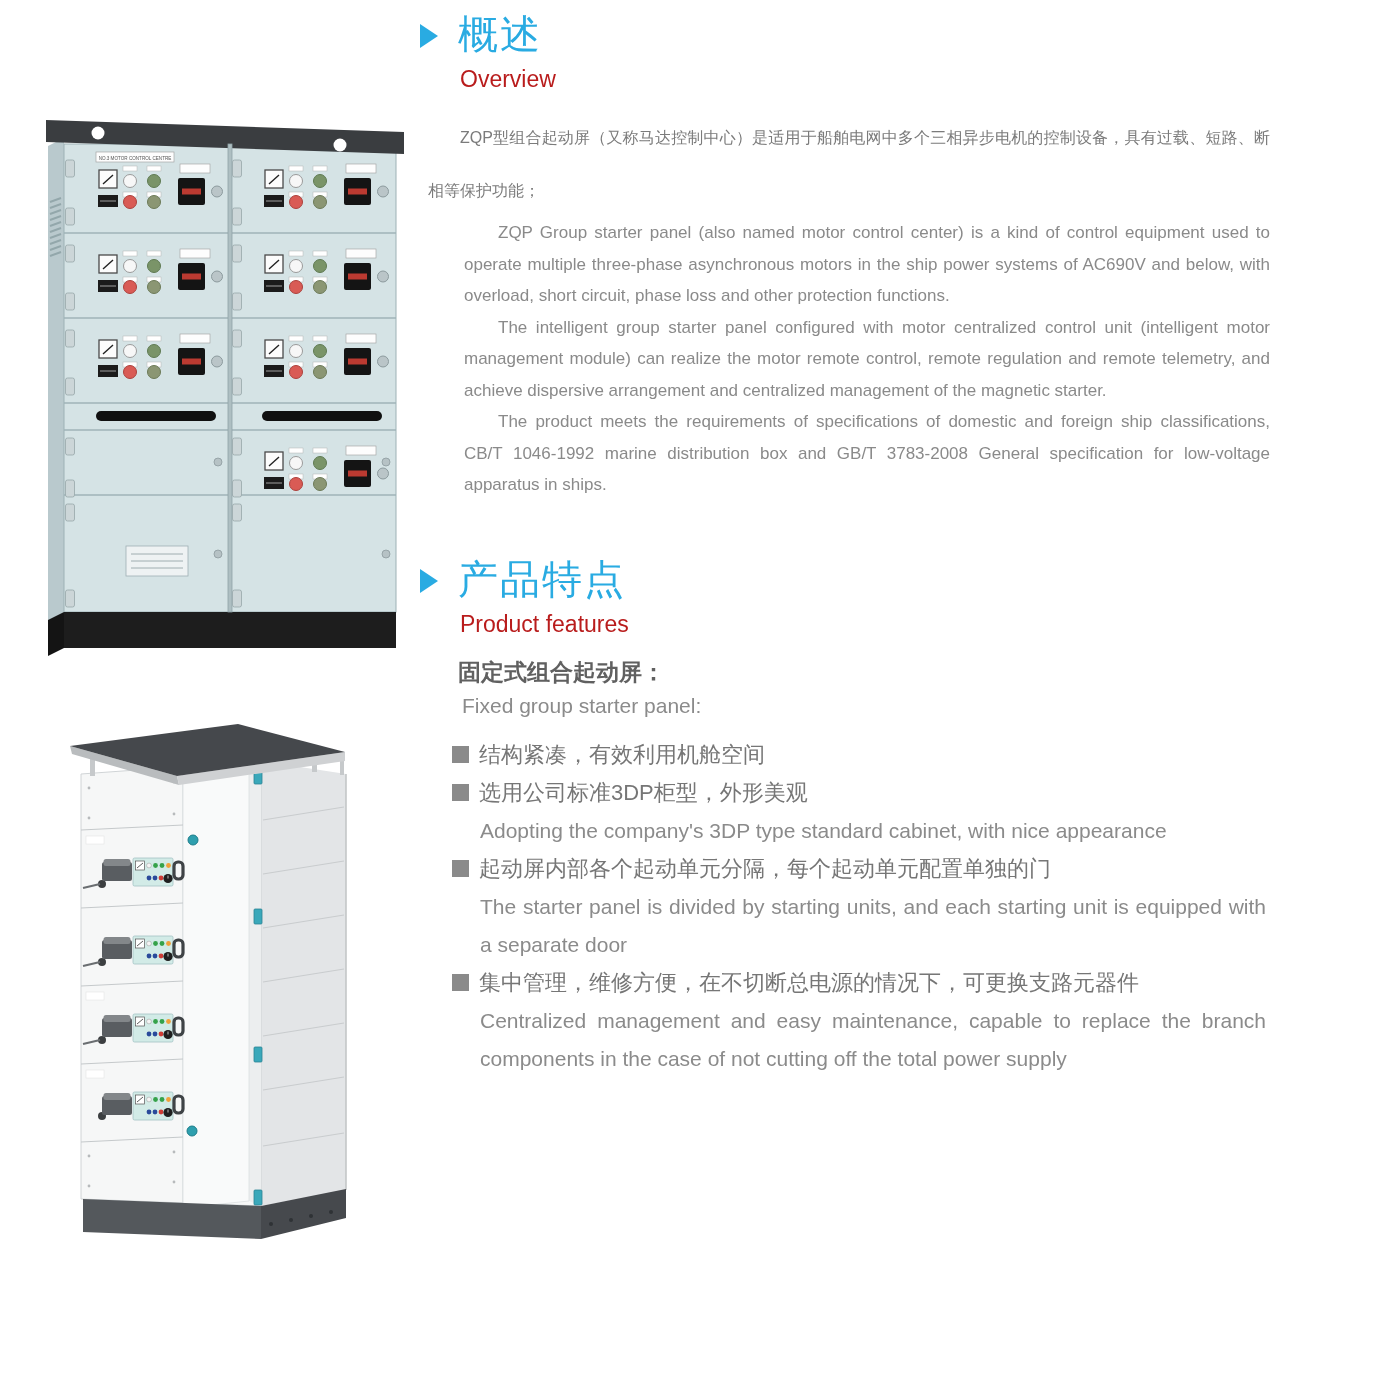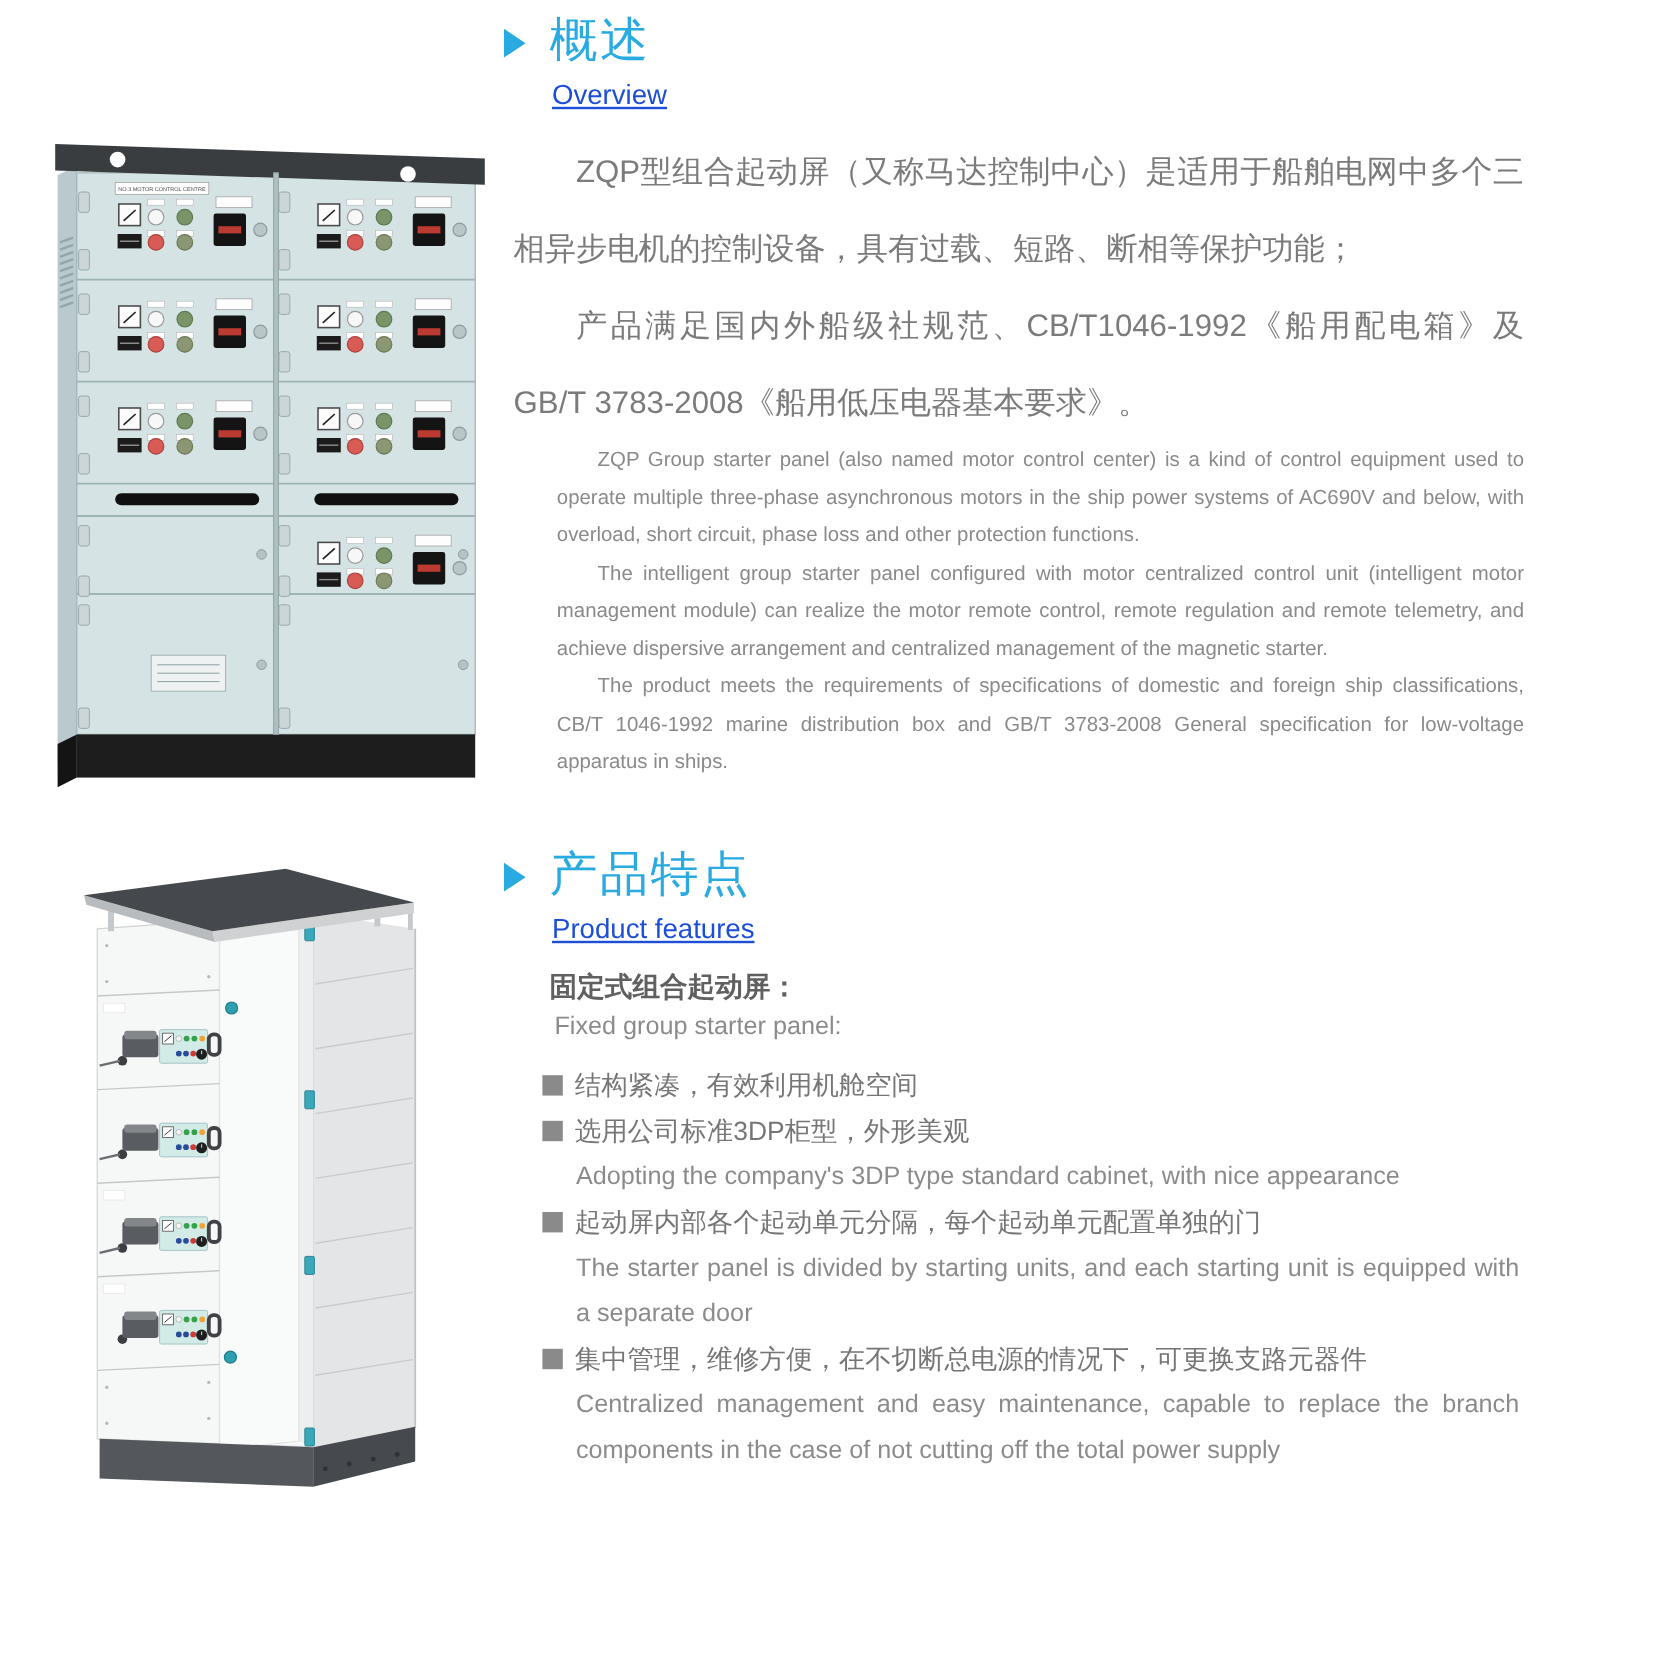--- a/index.html
+++ b/index.html
@@ -10,25 +10,25 @@
   .photo-1{left:42px;top:106px;width:368px;height:572px;}
   .photo-2{left:56px;top:712px;width:322px;height:562px;}
   .photo svg{width:100%;height:100%;display:block;}
 
   .right-col{position:absolute;left:418px;top:10px;width:856px;}
 
   .h1row{display:flex;align-items:center;gap:20px;padding-left:2px;}
   .tri{width:0;height:0;border-top:12px solid transparent;border-bottom:12px solid transparent;
        border-left:18px solid #29abe2;margin-top:4px;}
   h1{font-size:40px;line-height:48px;color:#29abe2;font-weight:500;margin:0;letter-spacing:2px;}
-  .h1sub{font-size:23px;color:#1d4ed8;margin:8px 0 0 42px;text-decoration:underline;}
+  .h1sub{font-size:23px;color:#b91c1c;margin:8px 0 0 42px;}
 
   .body{margin:18px 0 0 10px;width:842px;}
   .body p{margin:0;text-align:justify;text-indent:2em;}
-  .body p.cn{font-size:26px;line-height:64px;color:#7b7b7b;}
+  .body p.cn{font-size:16px;line-height:53px;color:#7b7b7b;}
   .body p.en{font-size:17px;line-height:31.5px;color:#8a8a8a;margin-left:36px;}
 
   .features{margin-top:54px;}
   .fsub-cn{font-size:23px;font-weight:bold;color:#606060;margin:18px 0 0 40px;line-height:32px;}
   .fsub-en{font-size:21px;color:#8b8b8b;margin:2px 0 0 44px;line-height:32px;}
   .feature-list{list-style:none;margin:14px 0 0 34px;padding:0;width:814px;}
   .fcn{font-size:22px;color:#767676;line-height:38px;}
   .sq{display:inline-block;width:17px;height:17px;background:#8a8a8a;margin-right:10px;vertical-align:-1px;}
   .fen{font-size:21px;color:#8b8b8b;line-height:38px;padding-left:28px;text-align:justify;}
 </style>
@@ -271,21 +271,20 @@
   <main class="right-col">
 
     <section>
       <div class="h1row">
         <span class="tri"></span>
         <h1>概述</h1>
       </div>
       <div class="h1sub">Overview</div>
       <div class="body">
         <p class="cn">ZQP型组合起动屏（又称马达控制中心）是适用于船舶电网中多个三相异步电机的控制设备，具有过载、短路、断相等保护功能；</p>
-        <p class="cn">产品满足国内外船级社规范、CB/T1046-1992《船用配电箱》及GB/T 3783-2008《船用低压电器基本要求》。</p>
         <p class="en">ZQP Group starter panel (also named motor control center) is a kind of control equipment used to operate multiple three-phase asynchronous motors in the ship power systems of AC690V and below, with overload, short circuit, phase loss and other protection functions.</p>
         <p class="en">The intelligent group starter panel configured with motor centralized control unit (intelligent motor management module) can realize the motor remote control, remote regulation and remote telemetry, and achieve dispersive arrangement and centralized management of the magnetic starter.</p>
         <p class="en">The product meets the requirements of specifications of domestic and foreign ship classifications, CB/T 1046-1992 marine distribution box and GB/T 3783-2008 General specification for low-voltage apparatus in ships.</p>
       </div>
     </section>
 
     <section class="features">
       <div class="h1row">
         <span class="tri"></span>
         <h1>产品特点</h1>

